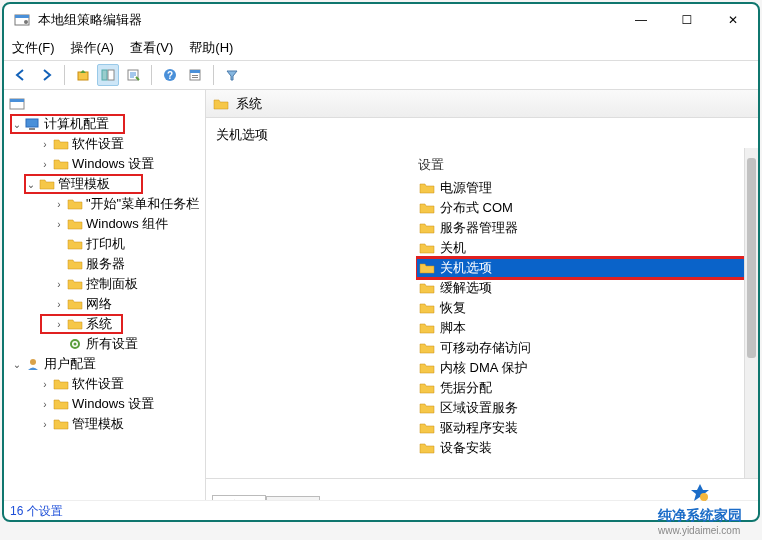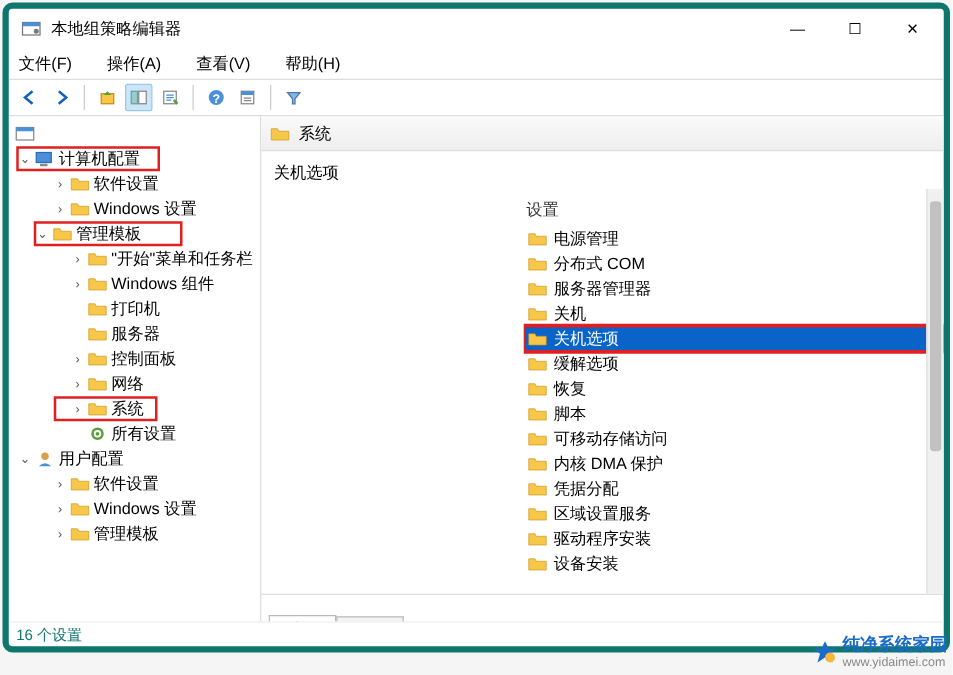--- a/index.html
+++ b/index.html
@@ -1,23 +1,23 @@
 <!DOCTYPE html>
 <html><head>
 <meta charset="utf-8">
 <style>
 * { margin: 0; padding: 0; box-sizing: border-box; font-family: "Microsoft YaHei", "Segoe UI", sans-serif; }
 body { background: #f5f5f5; width: 762px; height: 540px; overflow: hidden; position: relative; }
-.window { width: 758px; height: 520px; background: #fff; border: 5px solid #0f766e; border-radius: 8px; margin: 2px; overflow: hidden; display: flex; flex-direction: column; }
+.window { width: 758px; height: 520px; background: #fff; border: 2px solid #0f766e; border-radius: 8px; margin: 2px; overflow: hidden; display: flex; flex-direction: column; }
 .titlebar { display: flex; align-items: center; height: 32px; padding: 0 2px; }
 .title-icon { width: 20px; height: 20px; margin: 0 6px; display:flex; align-items:center; justify-content:center;}
 .title-text { flex: 1; font-size: 13px; }
 .win-controls { display: flex; }
 .win-btn { width: 46px; height: 32px; display: flex; align-items: center; justify-content: center; font-size: 12px; }
-.menubar { display: flex; padding: 2px 8px; gap: 28px; font-size: 13px; height: 24px; align-items:center;}
+.menubar { display: flex; padding: 2px 8px; gap: 16px; font-size: 13px; height: 24px; align-items:center;}
 .toolbar { display: flex; align-items: center; padding: 2px 6px; border-top: 1px solid #ddd; border-bottom: 1px solid #ddd; height: 30px; gap: 3px;}
 .tool-btn { width: 22px; height: 22px; display: flex; align-items: center; justify-content: center; border: 1px solid transparent; border-radius:2px;}
 .tool-btn.active { border-color:#99c9e8; background:#cde6f7;}
 .tool-sep { width:1px; height:20px; background:#ccc; margin: 0 4px;}
 .main-area { flex: 1; display: flex; overflow: hidden; }
 .tree-panel { width: 202px; border-right: 1px solid #ddd; overflow: auto; padding: 4px 0; font-size: 13px;}
 .tree-node { display: flex; align-items: center; height: 20px; white-space: nowrap; cursor: default; }
 .twisty { width: 14px; text-align: center; font-size: 10px; color:#555; }
 .node-icon { width: 18px; height: 16px; display: flex; align-items: center; justify-content: center; margin-right: 2px;}
 .node-label { }
@@ -35,22 +35,22 @@
 .right-col { flex:1; overflow:auto; position:relative;margin-top:30px;}
 .col-hdr { font-size:13px; color:#333; padding: 8px 0 4px 2px;}
 .item-list { }
 .list-row { display:flex; align-items:center; height:20px; font-size:13px; padding-left:2px; cursor:default;}
 .list-row.selected { background:#0a63c9; color:#fff;}
 .list-row.selected.hl { outline:3px solid #e02020; outline-offset:-1px;}
 .row-icon { width:18px; height:16px; display:flex; align-items:center; justify-content:center; margin-right:4px;}
 .tabs { display:flex; border-top:1px solid #ddd; height:22px; font-size:12px; align-items:flex-end; padding-left:6px; gap:0;}
 .tab { padding: 2px 14px; border:1px solid #bbb; border-bottom:none; background:#f4f4f4; position:relative; top:18px;}
 .tab.active { background:#fff; border-bottom:1px solid #fff;}
-.statusbar { height:20px; font-size:12px; padding:2px 6px; color:#0f766e; border-top:1px solid #eee;}
-.watermark { position:absolute; right:4px; bottom:4px; font-size:14px; font-weight:bold; color:#1b6cc8; display:flex; align-items:center; gap:4px;}
+.statusbar { height:20px; font-size:12px; padding:2px 6px; color:#1d4ed8; border-top:1px solid #eee;}
+.watermark { position:absolute; right:20px; bottom:4px; font-size:14px; font-weight:bold; color:#1b6cc8; display:flex; align-items:center; gap:4px;flex-direction:column;}
 .watermark small { font-size:10px; color:#888; display:block; font-weight:normal;}
 svg { display:block; }
 .folder-icon svg path.fld { fill:#f6c748; stroke:#c98d12; stroke-width:0.5;}
 .scrollbar-stub { position:absolute; right:0; top:0; bottom:0; width:14px; background:#f0f0f0; border-left:1px solid #ddd;}
 .scrollbar-thumb { position:absolute; left:2px; right:2px; top:10px; height:200px; background:#c1c1c1; border-radius:3px;}
 </style>
 </head>
 <body>
 
 <div class="window">

